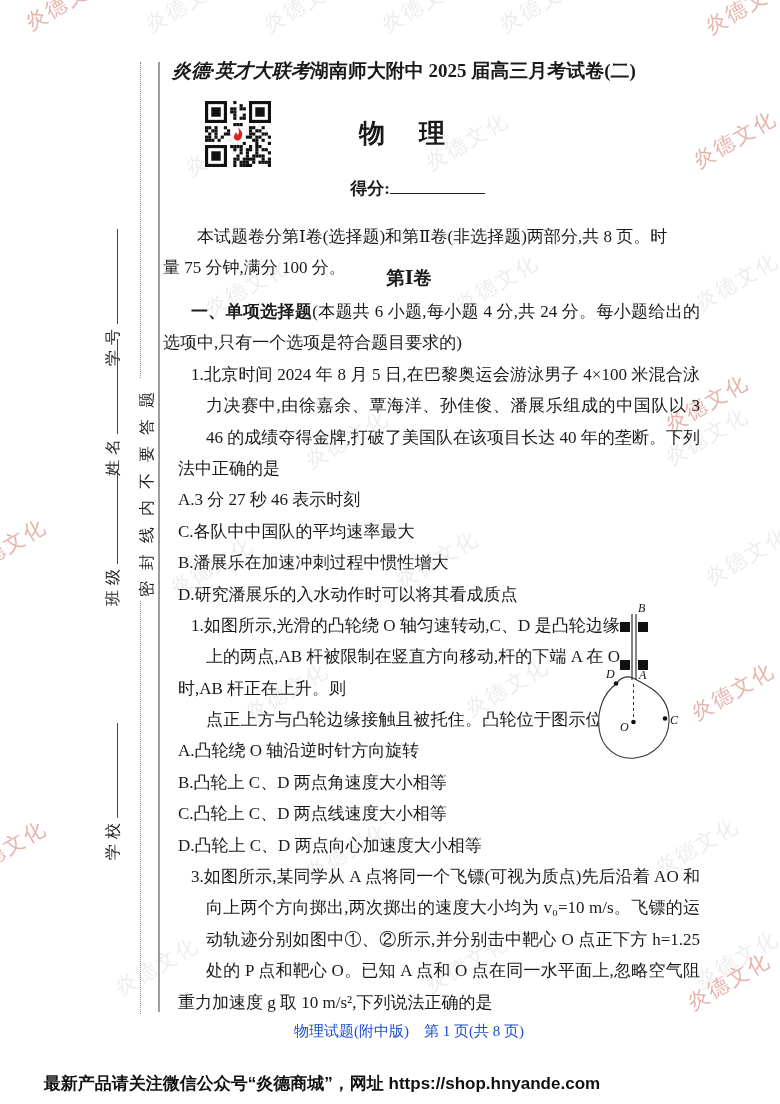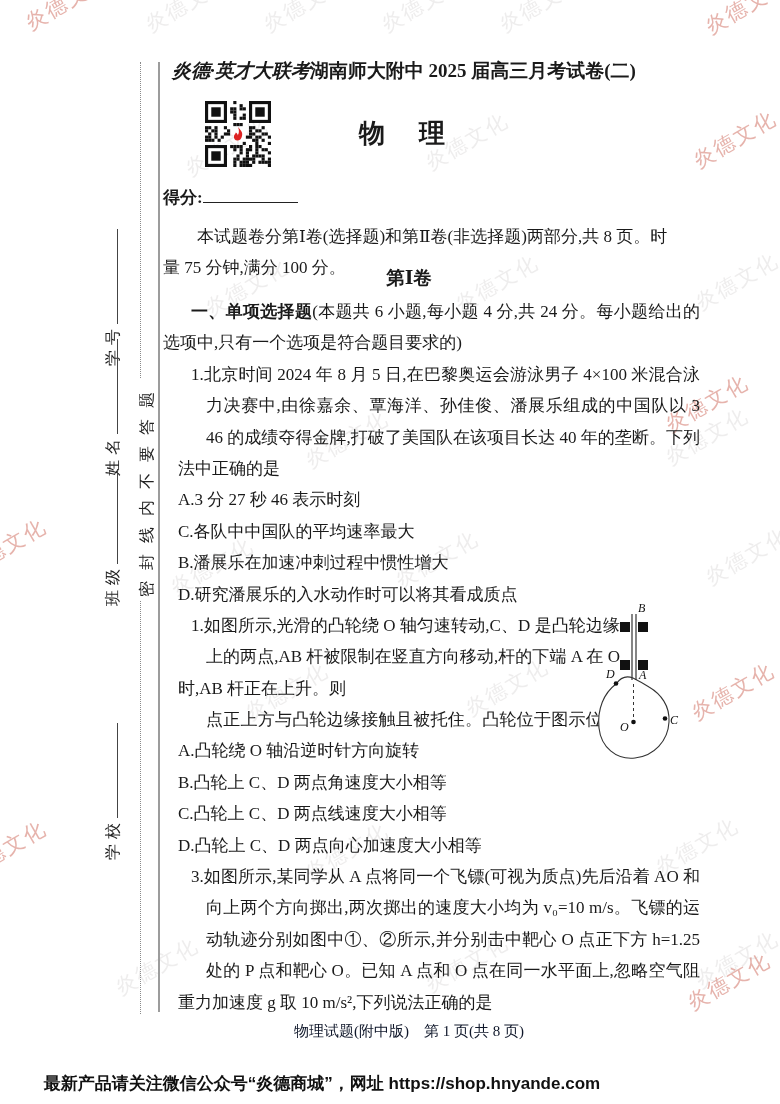--- a/index.html
+++ b/index.html
@@ -26,39 +26,39 @@
                transform-origin:0 0; white-space:nowrap; font-size:16px; letter-spacing:11px;
                background:#fff; padding:0 3px; color:#222; height:20px; line-height:20px; }
 
   
   .content { position:absolute; left:163px; width:537px; }
   .title { top:58px; text-align:center; padding-right:55px; font-size:19px; font-weight:bold; }
   .title .cal { font-style:italic; }
   .subject { top:116px; text-align:center; padding-right:55px; font-size:26px; font-weight:bold;
              letter-spacing:4px; }
   .qr { position:absolute; left:205px; top:101px; width:66px; height:66px; }
-  .score { top:186px; text-align:left; padding-right:28px; font-size:17px; font-weight:bold; }
+  .score { top:177px; text-align:center; padding-right:28px; font-size:17px; font-weight:bold; }
   .score .blank { display:inline-block; width:95px; border-bottom:1px solid #222; height:16px; }
   .intro { top:221px; font-size:17px; line-height:31.4px; text-align:justify; }
   .intro .l1 { text-indent:34px; }
   .part { top:265px; text-align:center; padding-right:45px; font-size:18.5px; font-weight:bold; }
 
   .body-lines { top:296px; font-size:17px; }
   .ln { line-height:31.4px; height:31.4px; white-space:nowrap; }
   .ln.j { text-align:justify; text-align-last:justify; white-space:normal;
           overflow:hidden;margin-left:28px; }
   .ln.ind { padding-left:15px; }
   .ln.narrow { width:429px; }
   .ln .bp { font-weight:bold; }
 
   .figure-q2 { position:absolute; left:592px; top:598px; }
   .figure-q2 text { font-size:12px; font-style:italic;
                     font-family:"Liberation Serif","DejaVu Serif",serif; fill:#111; }
 
-  .footer { top:1022px; text-align:center; padding-right:45px; font-size:15px; color:#0f172a; }
+  .footer { top:1022px; text-align:center; padding-right:45px; font-size:15px; color:#1d4ed8; }
   .promo { position:absolute; left:0; top:1072px; width:644px; text-align:center;
            font-family:"Liberation Sans","DejaVu Sans",sans-serif; font-weight:bold;
            font-size:17px; color:#111; }
   .abs { position:absolute; }
 </style>
 </head>
 <body>
 
 <div class="page">
 

